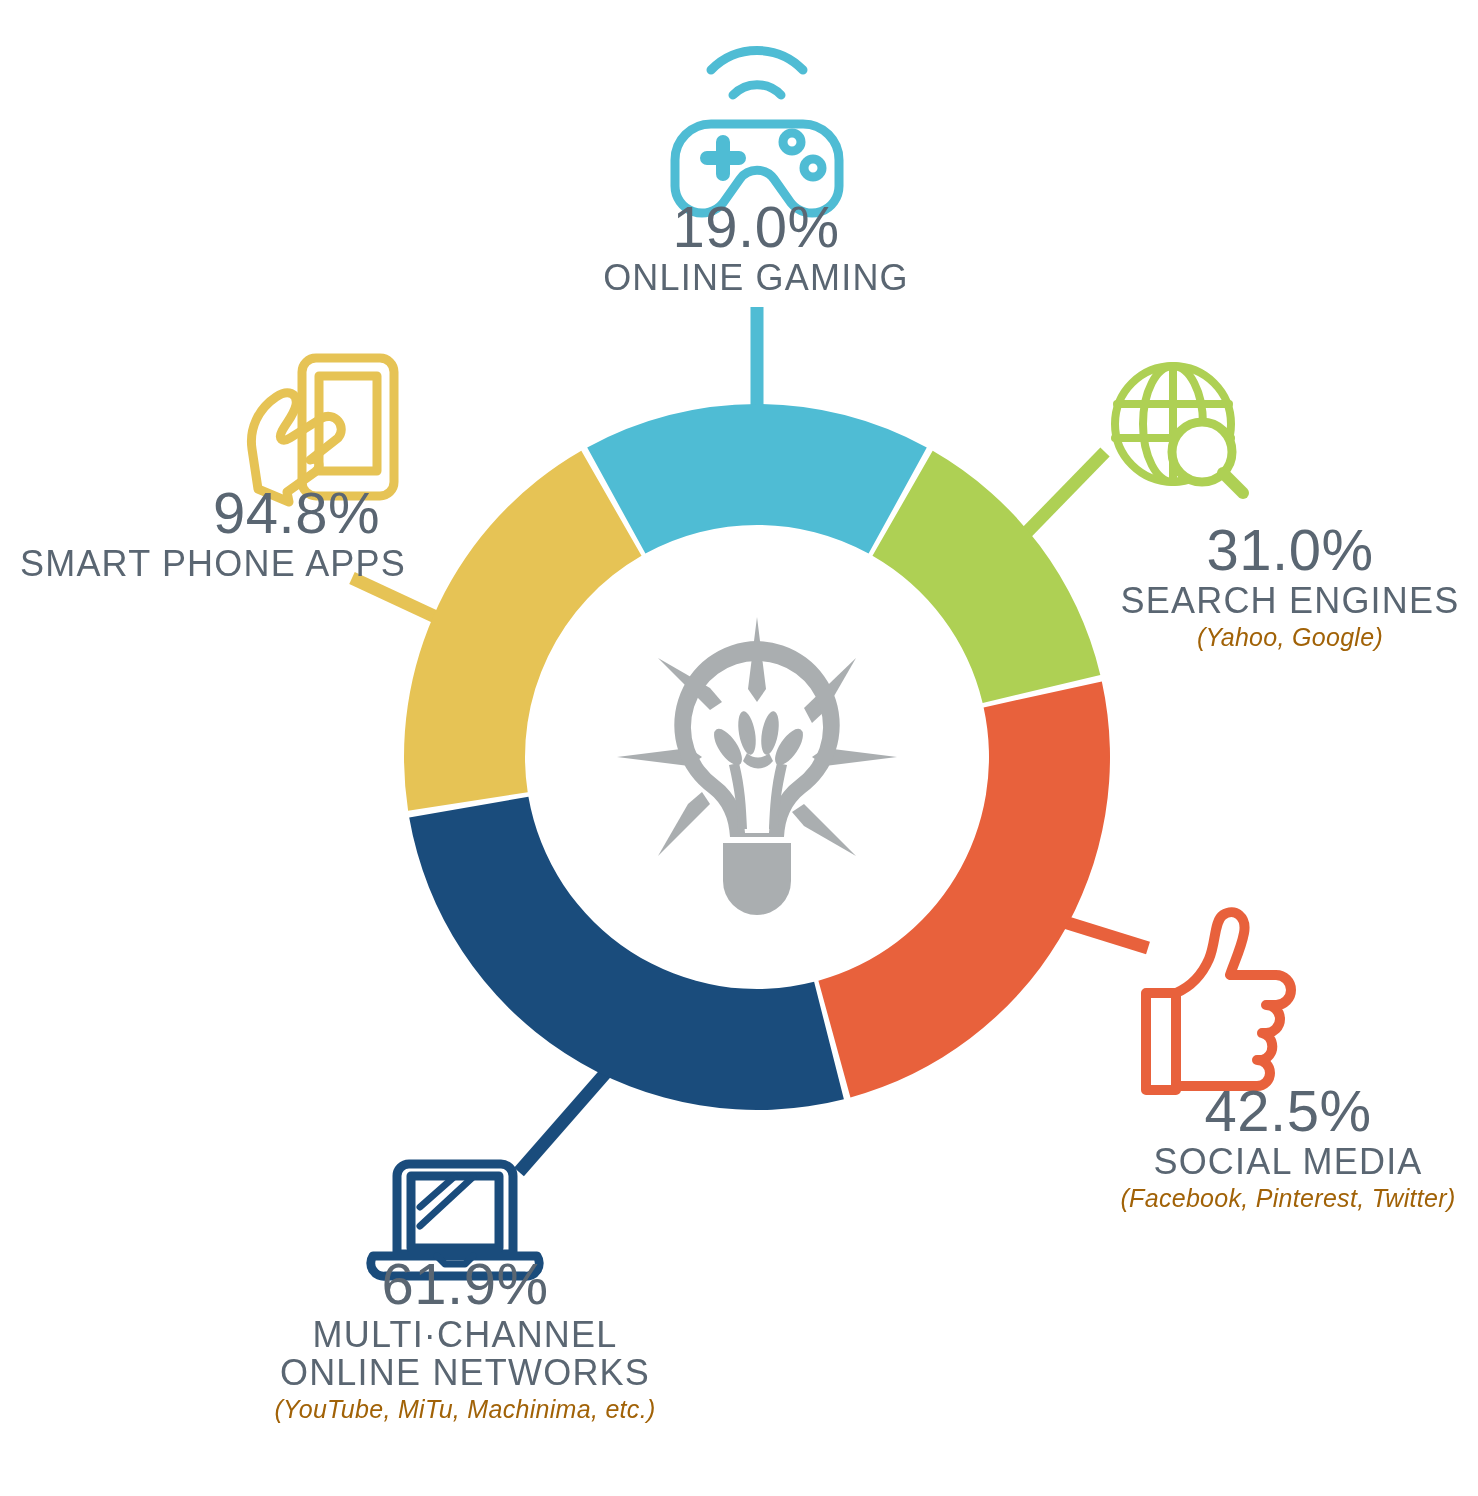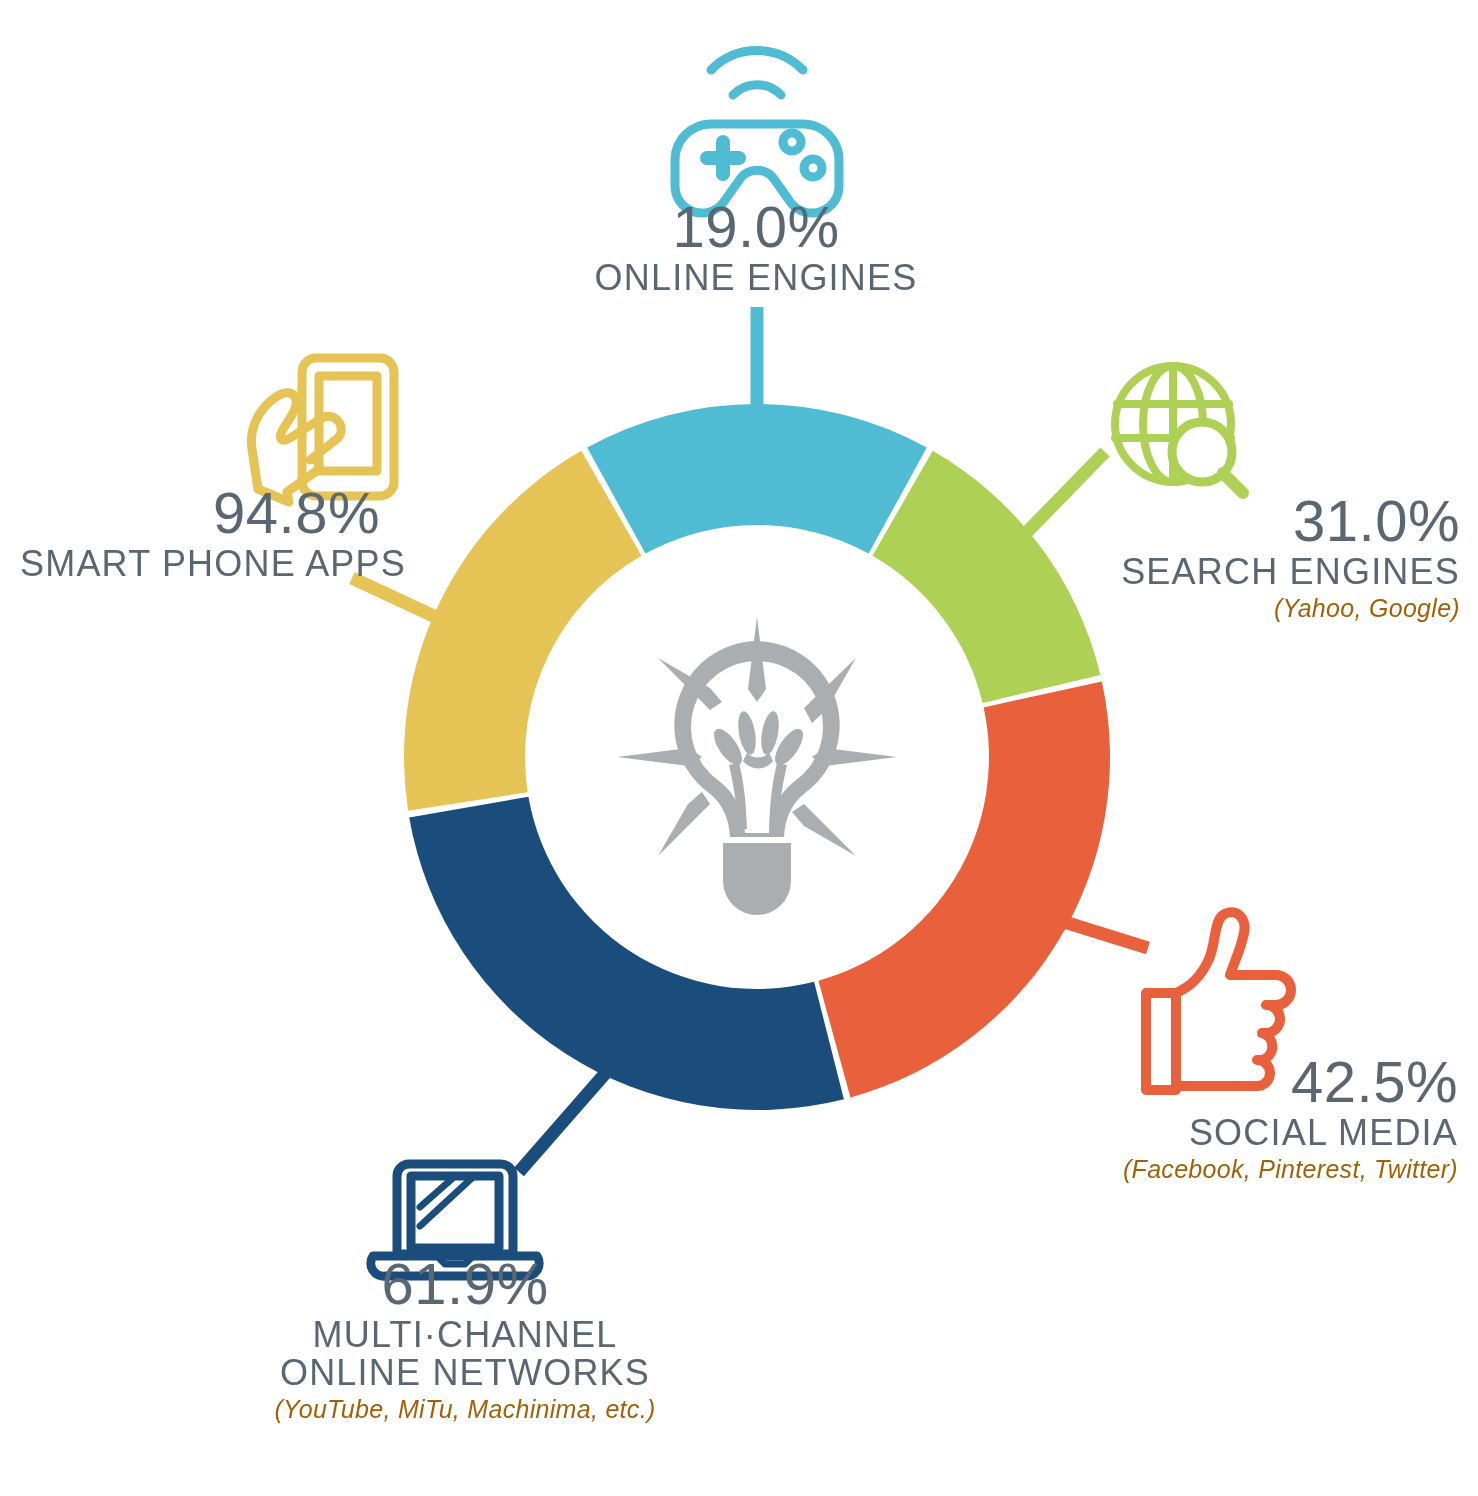--- a/index.html
+++ b/index.html
@@ -50,21 +50,21 @@
   }
   .sub {
     font-size: 25px;
     font-style: italic;
     letter-spacing: 0.3px;
     color: #a16207;
     white-space: nowrap;
     margin-top: 6px;
   }
   .ta-center { text-align: center; }
-  .ta-left   { text-align: right; }
+  .ta-left   { text-align: center; margin-top: 29px; }
   .ta-right  { text-align: right; }
 
   
   #blk-gaming   { left: 536px;  top: 198px;  width: 440px; }
   #blk-search   { left: 1120px; top: 492px;  width: 340px; }
   #blk-social   { left: 1118px; top: 1053px; width: 340px; }
   #blk-multi    { left: 195px;  top: 1255px; width: 540px; }
   #blk-phone    { left: 20px;   top: 484px;  width: 360px; }
 </style>
 </head>
@@ -210,21 +210,21 @@
                a 13,13 0 0 1 16,20
                l -28,22
                c 9,-3 12,6 5,12
                l -28,20
                l 2,10 z"></path>
     </g>
   </svg>
 
   <div id="blk-gaming" class="label-block ta-center">
     <div class="pct">19.0%</div>
-    <div class="name">ONLINE ENGINES</div>
+    <div class="name">ONLINE GAMING</div>
   </div>
 
   <div id="blk-search" class="label-block ta-left">
     <div class="pct">31.0%</div>
     <div class="name">SEARCH ENGINES</div>
     <div class="sub">(Yahoo, Google)</div>
   </div>
 
   <div id="blk-social" class="label-block ta-left">
     <div class="pct">42.5%</div>

